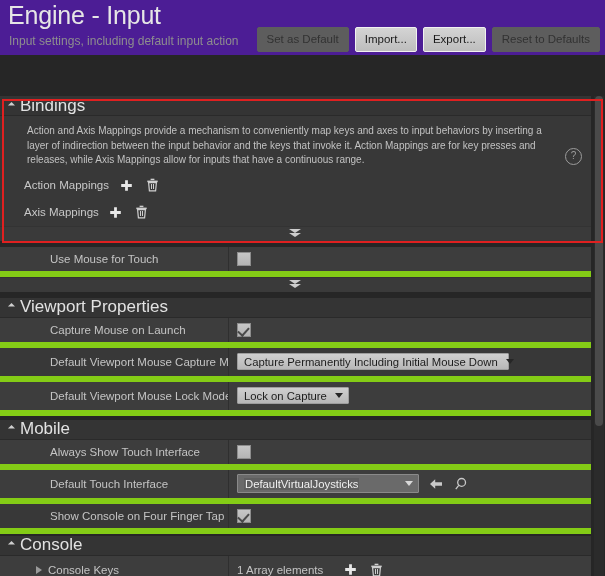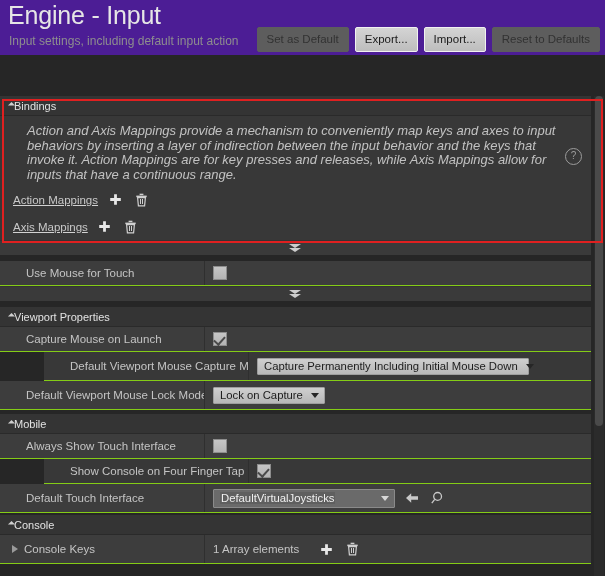--- a/index.html
+++ b/index.html
@@ -125,22 +125,23 @@
     height: 19px;
     background: #343434;
     display: flex;
     align-items: center;
     padding-left: 9px;
     border-bottom: 1px solid #2a2a2a;
     cursor: pointer;
     user-select: none;
   }
   .cat-title {
-    font-size: 11px;
+    font-size: 17px;
     color: #e2e2e2;
+    margin-left: 6px;
     line-height: 14px;
   }
   .tri-down {
     width: 0; height: 0;
     border-left: 5px solid transparent;
     border-top: 5px solid #cfcfcf;
     transform: rotate(-45deg);
     margin-top: -1px;
   }
   .tri-right {
@@ -161,46 +162,44 @@
   }
 
   .cat-body { background: #383838; }
 
   
   .desc-block {
     position: relative;
     padding: 8px 30px 4px 27px;
   }
   .desc-text {
-    font-size: 13px;
+    font-size: 10px;
     line-height: 14.6px;
     color: #c2c2c2;
-    font-style: italic;
   }
   .help-icon {
     position: absolute;
     right: 9px;
     top: 32px;
     width: 15px; height: 15px;
     border-radius: 50%;
     border: 1.5px solid #9c9c9c;
     color: #9c9c9c;
     font-size: 10px;
     line-height: 13px;
     text-align: center;
     cursor: pointer;
   }
 
   
   .map-row {
     height: 27px;
     display: flex;
     align-items: center;
-    padding-left: 13px;
-    text-decoration: underline;
+    padding-left: 24px;
   }
   .map-label {
     font-size: 11.5px;
     color: #c8c8c8;
     margin-right: 8px;
   }
   .icon-btn {
     width: 18px; height: 18px;
     display: inline-flex;
     align-items: center;
@@ -209,23 +208,24 @@
     flex: none;
   }
 
   
   .prop-row {
     position: relative;
     height: 24px;
     display: flex;
     align-items: flex-start;
     background: #3d3d3d;
-    border-bottom: 1px solid #84cc16;
-  }
-  .prop-row.alt { background: #383838; margin-left: 44px; }
+    border-bottom: 6px solid #84cc16;
+    padding-left: 24px;
+  }
+  .prop-row.alt { background: #383838; }
   .prop-name {
     width: 205px;
     box-sizing: border-box;
     padding-left: 26px;
     font-size: 11.5px;
     color: #c4c4c4;
     overflow: hidden;
     white-space: nowrap;
     border-right: 1px solid #2f2f2f;
     height: 100%;
@@ -362,22 +362,22 @@
 </head>
 <body>
 
 <div id="app">
 
   <div class="header">
     <div class="page-title">Engine - Input</div>
     <div class="page-subtitle">Input settings, including default input action</div>
     <div class="header-buttons">
       <div class="btn disabled">Set as Default</div>
+      <div class="btn enabled">Import...</div>
       <div class="btn enabled">Export...</div>
-      <div class="btn enabled">Import...</div>
       <div class="btn disabled">Reset to Defaults</div>
     </div>
   </div>
 
 
   <div class="body">
     <div class="content">
 
       <div class="category">
         <div class="cat-header">
@@ -484,44 +484,44 @@
         <div class="cat-header">
           <span class="tri-down"></span>
           <span class="cat-title">Mobile</span>
         </div>
         <div class="prop-row">
           <div class="prop-name">Always Show Touch Interface</div>
           <div class="prop-value">
             <span class="checkbox"></span>
           </div>
         </div>
-        <div class="prop-row alt">
-          <div class="prop-name">Show Console on Four Finger Tap</div>
-          <div class="prop-value">
-            <span class="checkbox checked"></span>
-          </div>
-        </div>
         <div class="prop-row tall">
           <div class="prop-name">Default Touch Interface</div>
           <div class="prop-value">
             <span class="combo asset">
               <span class="asset-text">DefaultVirtualJoysticks</span>
               <span class="caret"></span>
             </span>
             <span class="icon-btn" style="margin-left:8px">
               <svg width="14" height="12" viewBox="0 0 14 12">
                 <path d="M1 6 L6.2 1.3 V4.2 H13 v3.6 H6.2 v2.9 z" fill="#c9c9c9"></path>
               </svg>
             </span>
             <span class="icon-btn" style="margin-left:7px">
               <svg width="14" height="14" viewBox="0 0 14 14">
                 <circle cx="7.6" cy="5.4" r="3.9" fill="none" stroke="#c9c9c9" stroke-width="1.3"></circle>
                 <line x1="4.7" y1="8.4" x2="1.8" y2="12.2" stroke="#c9c9c9" stroke-width="1.3"></line>
               </svg>
             </span>
+          </div>
+        </div>
+        <div class="prop-row alt">
+          <div class="prop-name">Show Console on Four Finger Tap</div>
+          <div class="prop-value">
+            <span class="checkbox checked"></span>
           </div>
         </div>
       </div>
 
       <div class="gap" style="height:2px"></div>
 
       <div class="category">
         <div class="cat-header">
           <span class="tri-down"></span>
           <span class="cat-title">Console</span>

